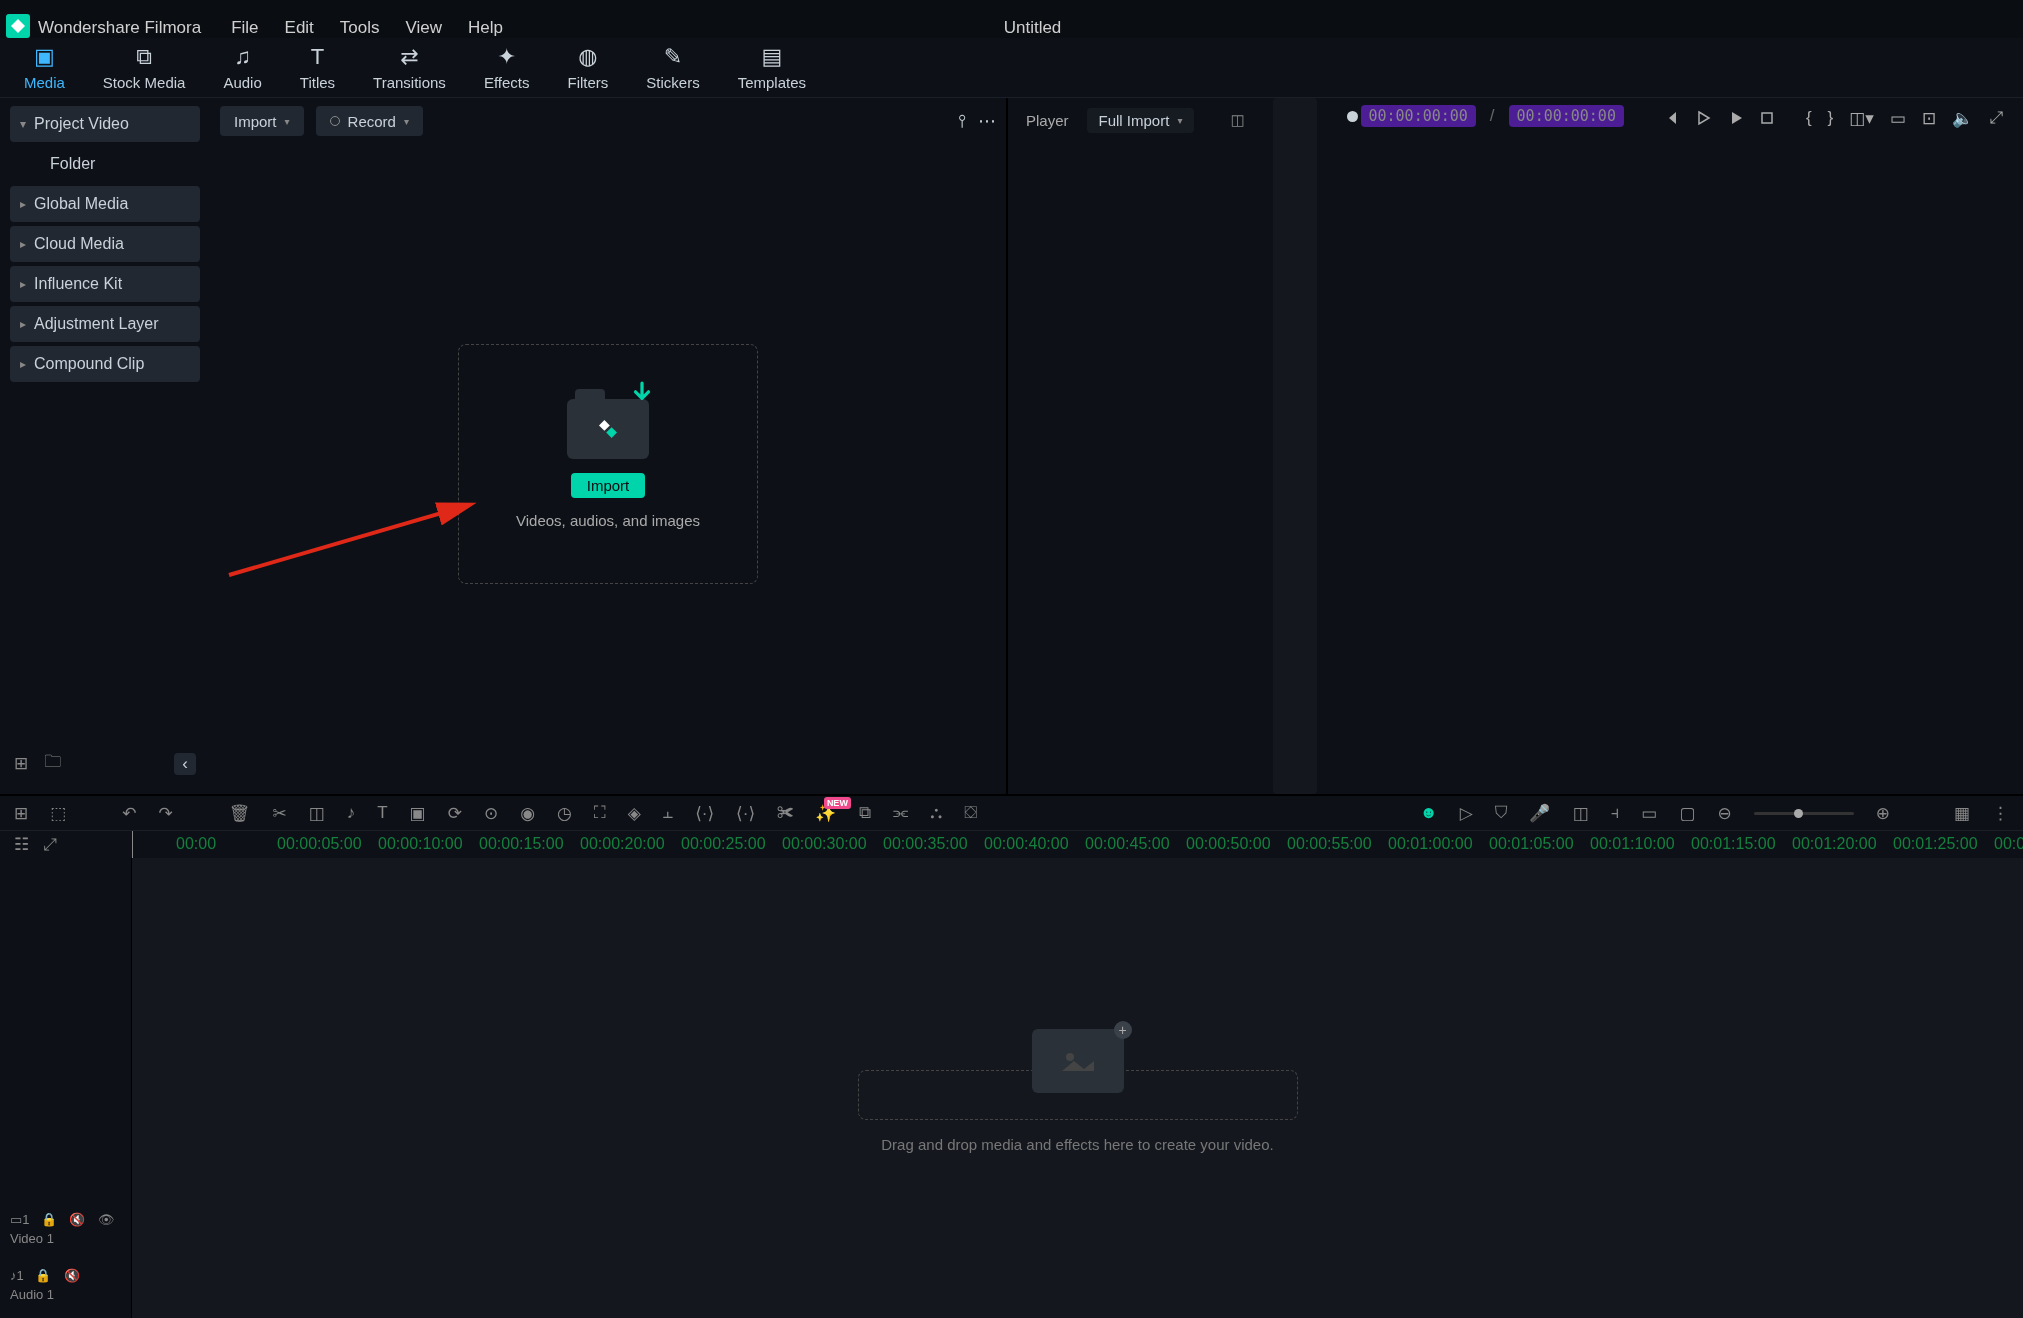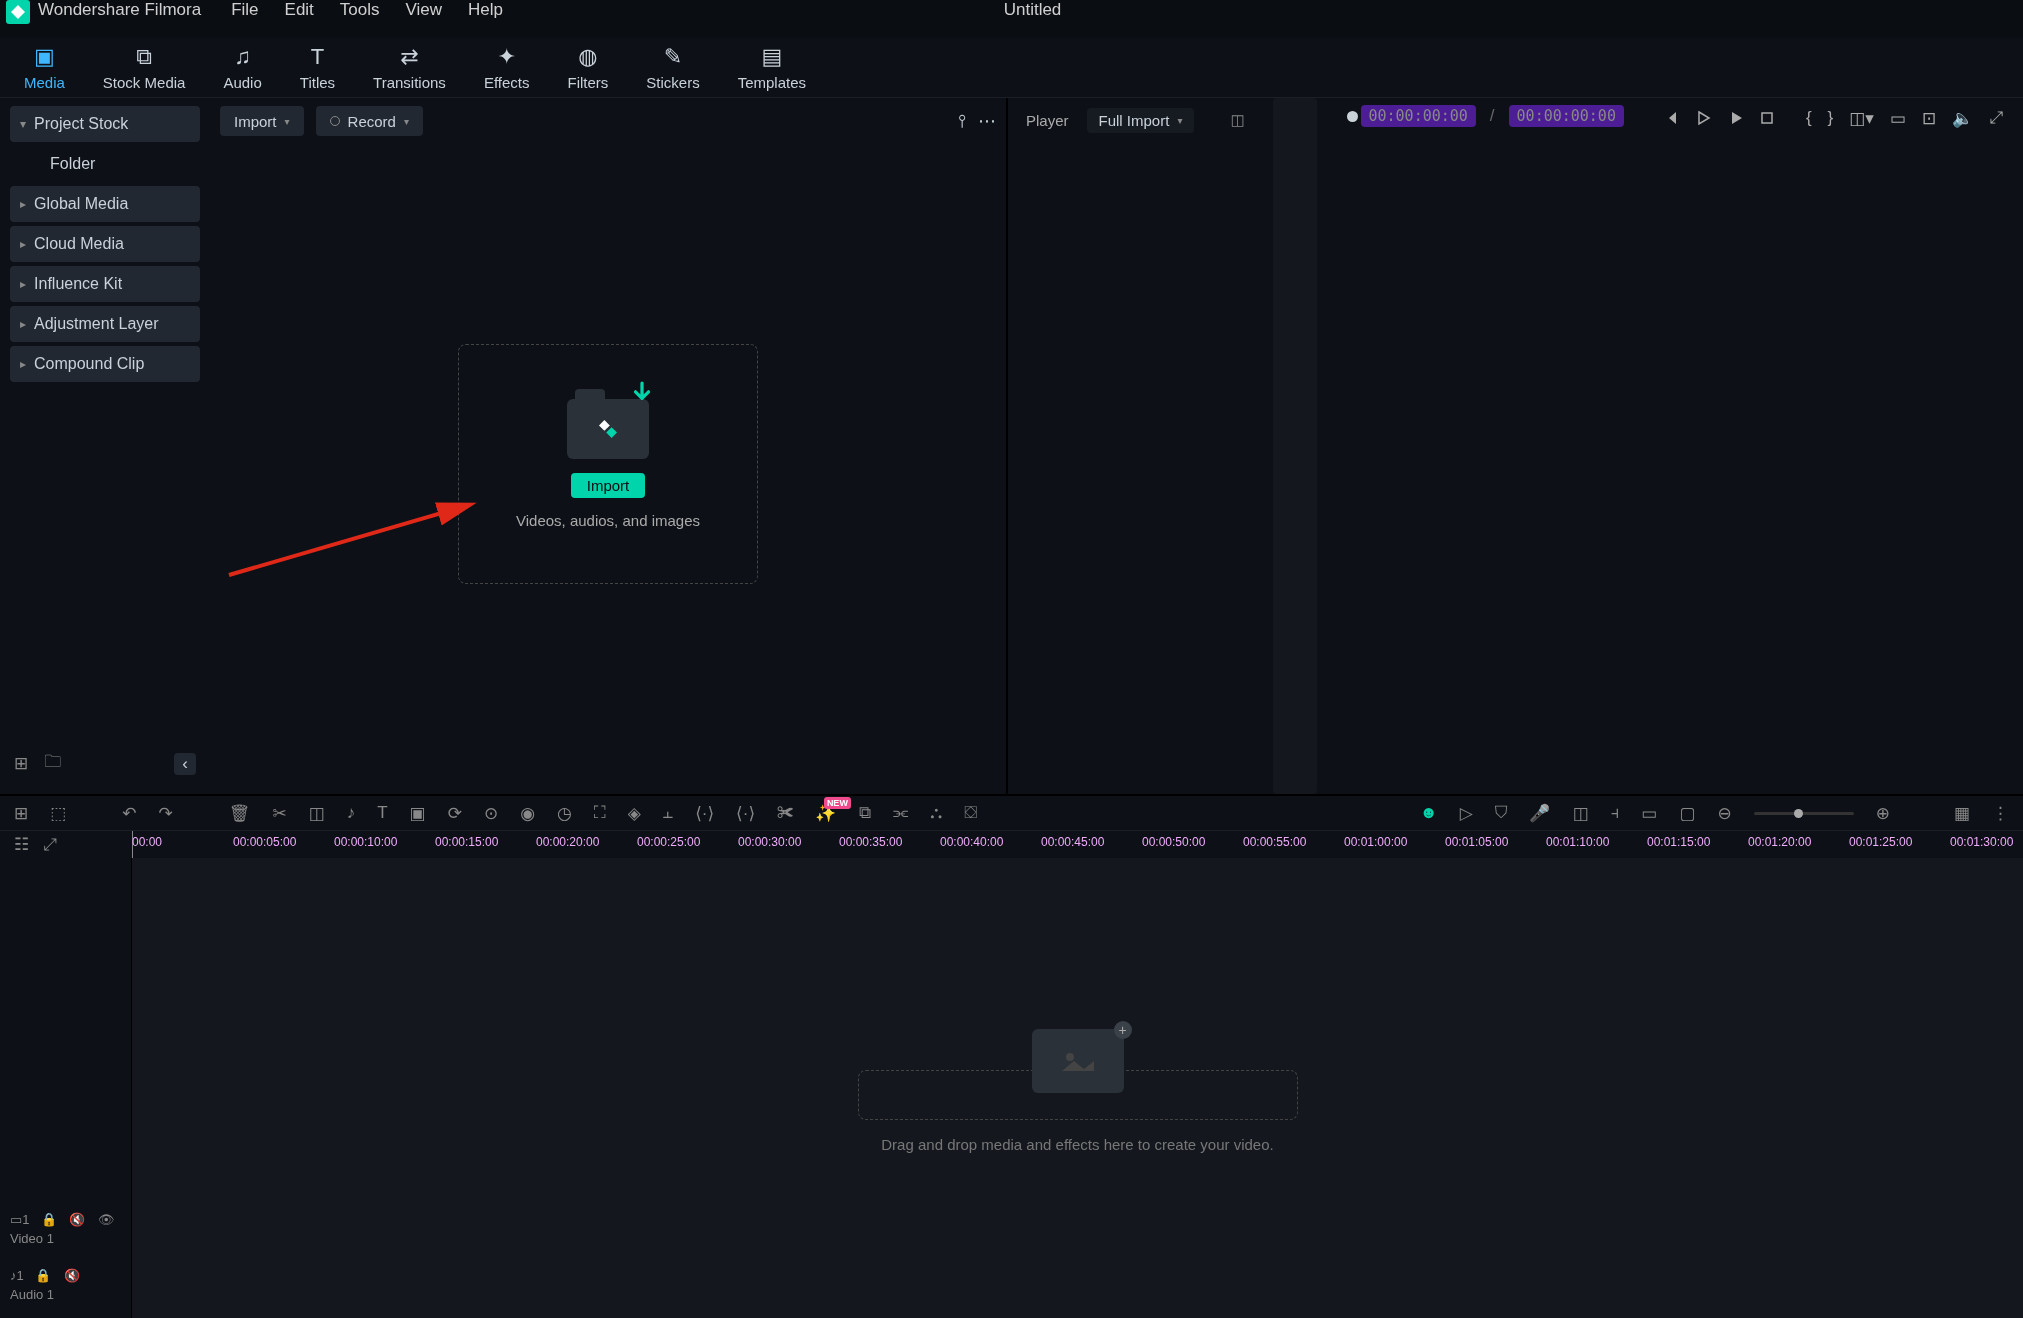--- a/index.html
+++ b/index.html
@@ -1,19 +1,19 @@
 <!DOCTYPE html>
 <html><head>
 <meta charset="utf-8">
 <style>
 * { margin: 0; padding: 0; box-sizing: border-box; font-family: -apple-system, BlinkMacSystemFont, "Segoe UI", Arial, sans-serif; }
 body { background: #0d1117; color: #c9d1d9; width: 2023px; height: 1318px; overflow: hidden; font-size: 17px; user-select: none; }
 
 
-.titlebar { height: 38px; background: #0a0d12; display: flex; align-items: flex-start; padding: 0 6px; }
+.titlebar { height: 38px; background: #0a0d12; display: flex; align-items: flex-end; padding: 0 6px; }
 .logo { width: 24px; height: 24px; background: #00d4aa; border-radius: 3px; display: flex; align-items: center; justify-content: center; margin-right: 8px; }
 .logo svg { fill: #fff; }
 .app-name { font-size: 17px; color: #d0d0d0; margin-right: 30px; }
 .menu { display: flex; gap: 26px; }
 .menu-item { font-size: 17px; color: #d0d0d0; cursor: pointer; }
 .doc-title { position: absolute; left: 50%; transform: translateX(-50%); font-size: 17px; color: #d0d0d0; margin-left: 21px; }
 
 
 .tool-tabs { height: 60px; background: #0d1117; display: flex; align-items: center; padding: 0 8px; gap: 6px; border-bottom: 1px solid #1a1f28; }
 .tool-tab { display: flex; flex-direction: column; align-items: center; justify-content: center; padding: 6px 16px; cursor: pointer; color: #c9d1d9; height: 56px; }
@@ -73,21 +73,21 @@
 .new-badge { position: absolute; top: -6px; right: -14px; background: #f04a8c; color: #fff; font-size: 9px; padding: 1px 3px; border-radius: 3px; font-weight: 700; }
 .tl-tools .spacer { flex: 1; }
 .zoom-slider { width: 100px; height: 3px; background: #333; border-radius: 2px; position: relative; }
 .zoom-thumb { position: absolute; left: 40%; top: -3px; width: 9px; height: 9px; background: #aaa; border-radius: 50%; }
 
 
 .tl-ruler { height: 28px; background: #0d1117; display: flex; border-top: 1px solid #1a1f28; }
 .ruler-left { width: 132px; display: flex; align-items: center; gap: 14px; padding: 0 14px; }
 .ruler-left span { cursor: pointer; color: #888; }
 .ruler-main { flex: 1; position: relative; overflow: hidden; }
-.tick { position: absolute; font-size: 12px; color: #f0abfc; top: 4px; }
+.tick { position: absolute; font-size: 16px; color: #15803d; top: 4px; padding-left: 44px; }
 .playhead { position: absolute; left: 0; top: 0; bottom: -480px; width: 1px; background: #888; pointer-events:none; }
 
 
 .tl-body { height: 460px; background: #14181e; display: flex; position: relative; }
 .tl-left { width: 132px; background: #0d1117; border-right: 1px solid #000; display: flex; flex-direction: column; justify-content: flex-end; }
 .track-head { height: 56px; padding: 6px 10px; font-size: 13px; color: #888; }
 .track-head .th-icons { display: flex; gap: 12px; margin-bottom: 4px; }
 .track-head .th-icons span { cursor: pointer; }
 .tl-main { flex: 1; position: relative; display: flex; flex-direction: column; align-items: center; justify-content: center; }
 .tl-drop { width: 440px; height: 50px; border: 1px dashed #444; border-radius: 8px; margin-top: 46px; position: relative; }
@@ -155,21 +155,21 @@
       <span class="tlabel">Templates</span>
     </div>
 </div>
 
 <div class="main">
 
   <div class="media-panel">
     <div class="sidebar">
       <div class="sb-item">
           <span class="chev">▾</span>
-          <span>Project Stock</span>
+          <span>Project Video</span>
         </div>
       <div class="sb-item indent">
           <span>Folder</span>
         </div>
       <div class="sb-item">
           <span class="chev">▸</span>
           <span>Global Media</span>
         </div>
       <div class="sb-item">
           <span class="chev">▸</span>

